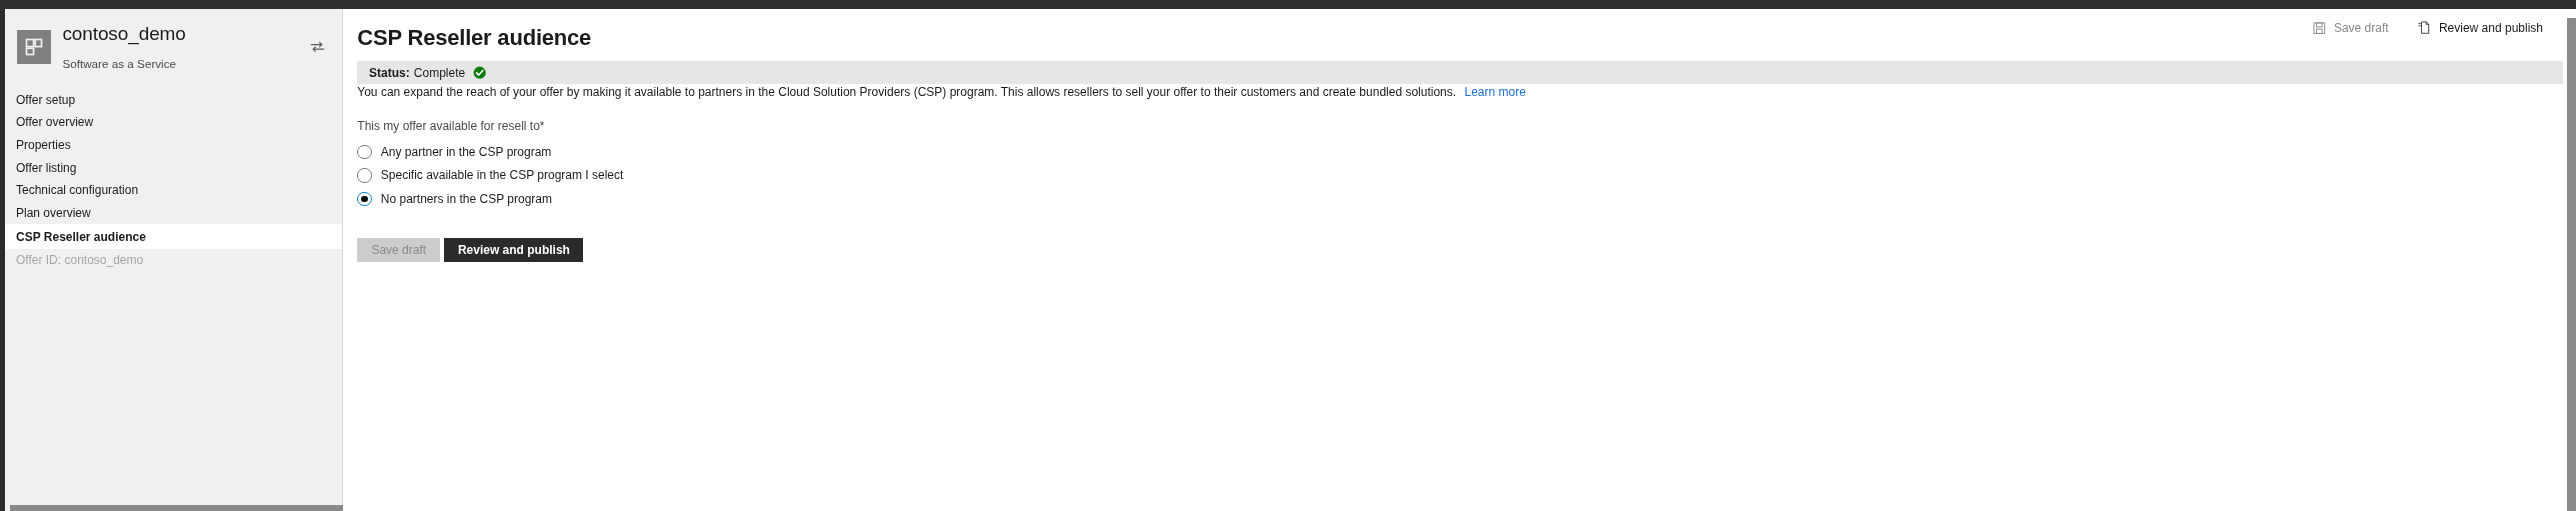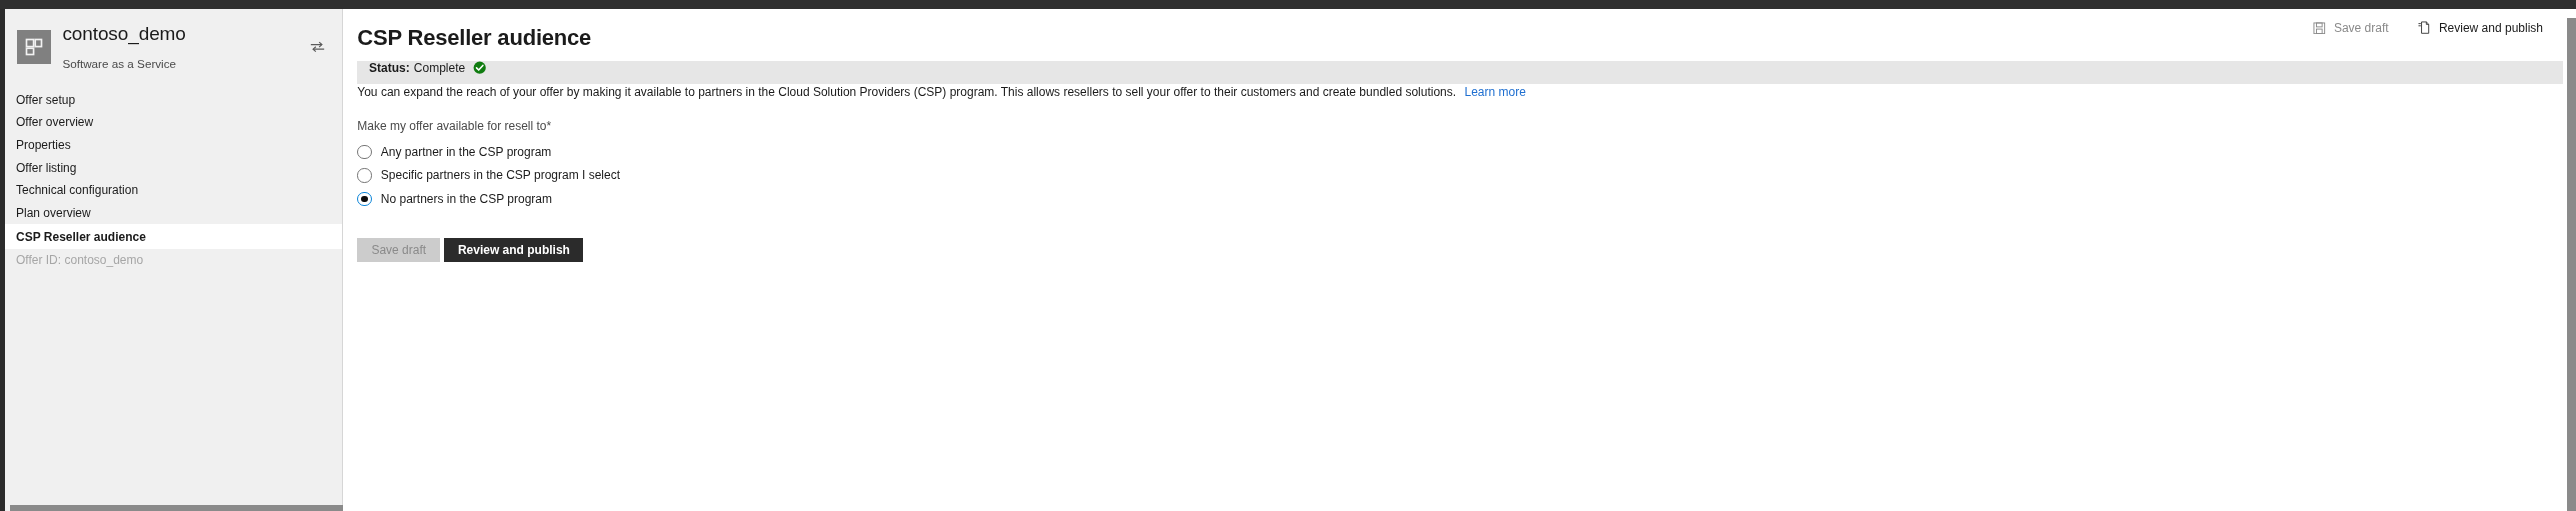--- a/index.html
+++ b/index.html
@@ -184,20 +184,21 @@
     justify-content: center;
   }
   .head-action.disabled { color: #8a8a8a; }
   .head-action.enabled  { color: #1b1b1b; }
 
   .status-bar {
     margin: 12.6px 12.6px 0 14.3px;
     height: 22.6px;
     background: #e6e6e6;
     display: flex;
+    align-items: center;
     padding-left: 11.7px;
     box-sizing: border-box;
     font-size: 12px;
     color: #1b1b1b;
   }
   .status-label { font-weight: bold; }
   .status-value { margin-left: 4.2px; }
   .status-check {
     width: 13.4px;
     height: 13.4px;
@@ -428,31 +429,31 @@
         </span>
       </div>
 
       <div class="content">
 
         <div class="intro">
           <span>You can expand the reach of your offer by making it available to partners in the Cloud Solution Providers (CSP) program. This allows resellers to sell your offer to their customers and create bundled solutions.</span><a class="learn-more" href="#">Learn more</a>
         </div>
 
         <div class="field-label">
-          <span>Make my offer available for resell to</span><span class="req">*</span>
+          <span>This my offer available for resell to</span><span class="req">*</span>
         </div>
 
         <div class="radio-group">
           <div class="radio-row">
             <span class="radio-mark"></span>
             <span class="radio-label">Any partner in the CSP program</span>
           </div>
           <div class="radio-row">
             <span class="radio-mark"></span>
-            <span class="radio-label">Specific partners in the CSP program I select</span>
+            <span class="radio-label">Specific available in the CSP program I select</span>
           </div>
           <div class="radio-row checked">
             <span class="radio-mark"></span>
             <span class="radio-label">No partners in the CSP program</span>
           </div>
         </div>
 
         <div class="btn-row">
           <button class="btn btn-secondary">Save draft</button>
           <button class="btn btn-primary">Review and publish</button>

